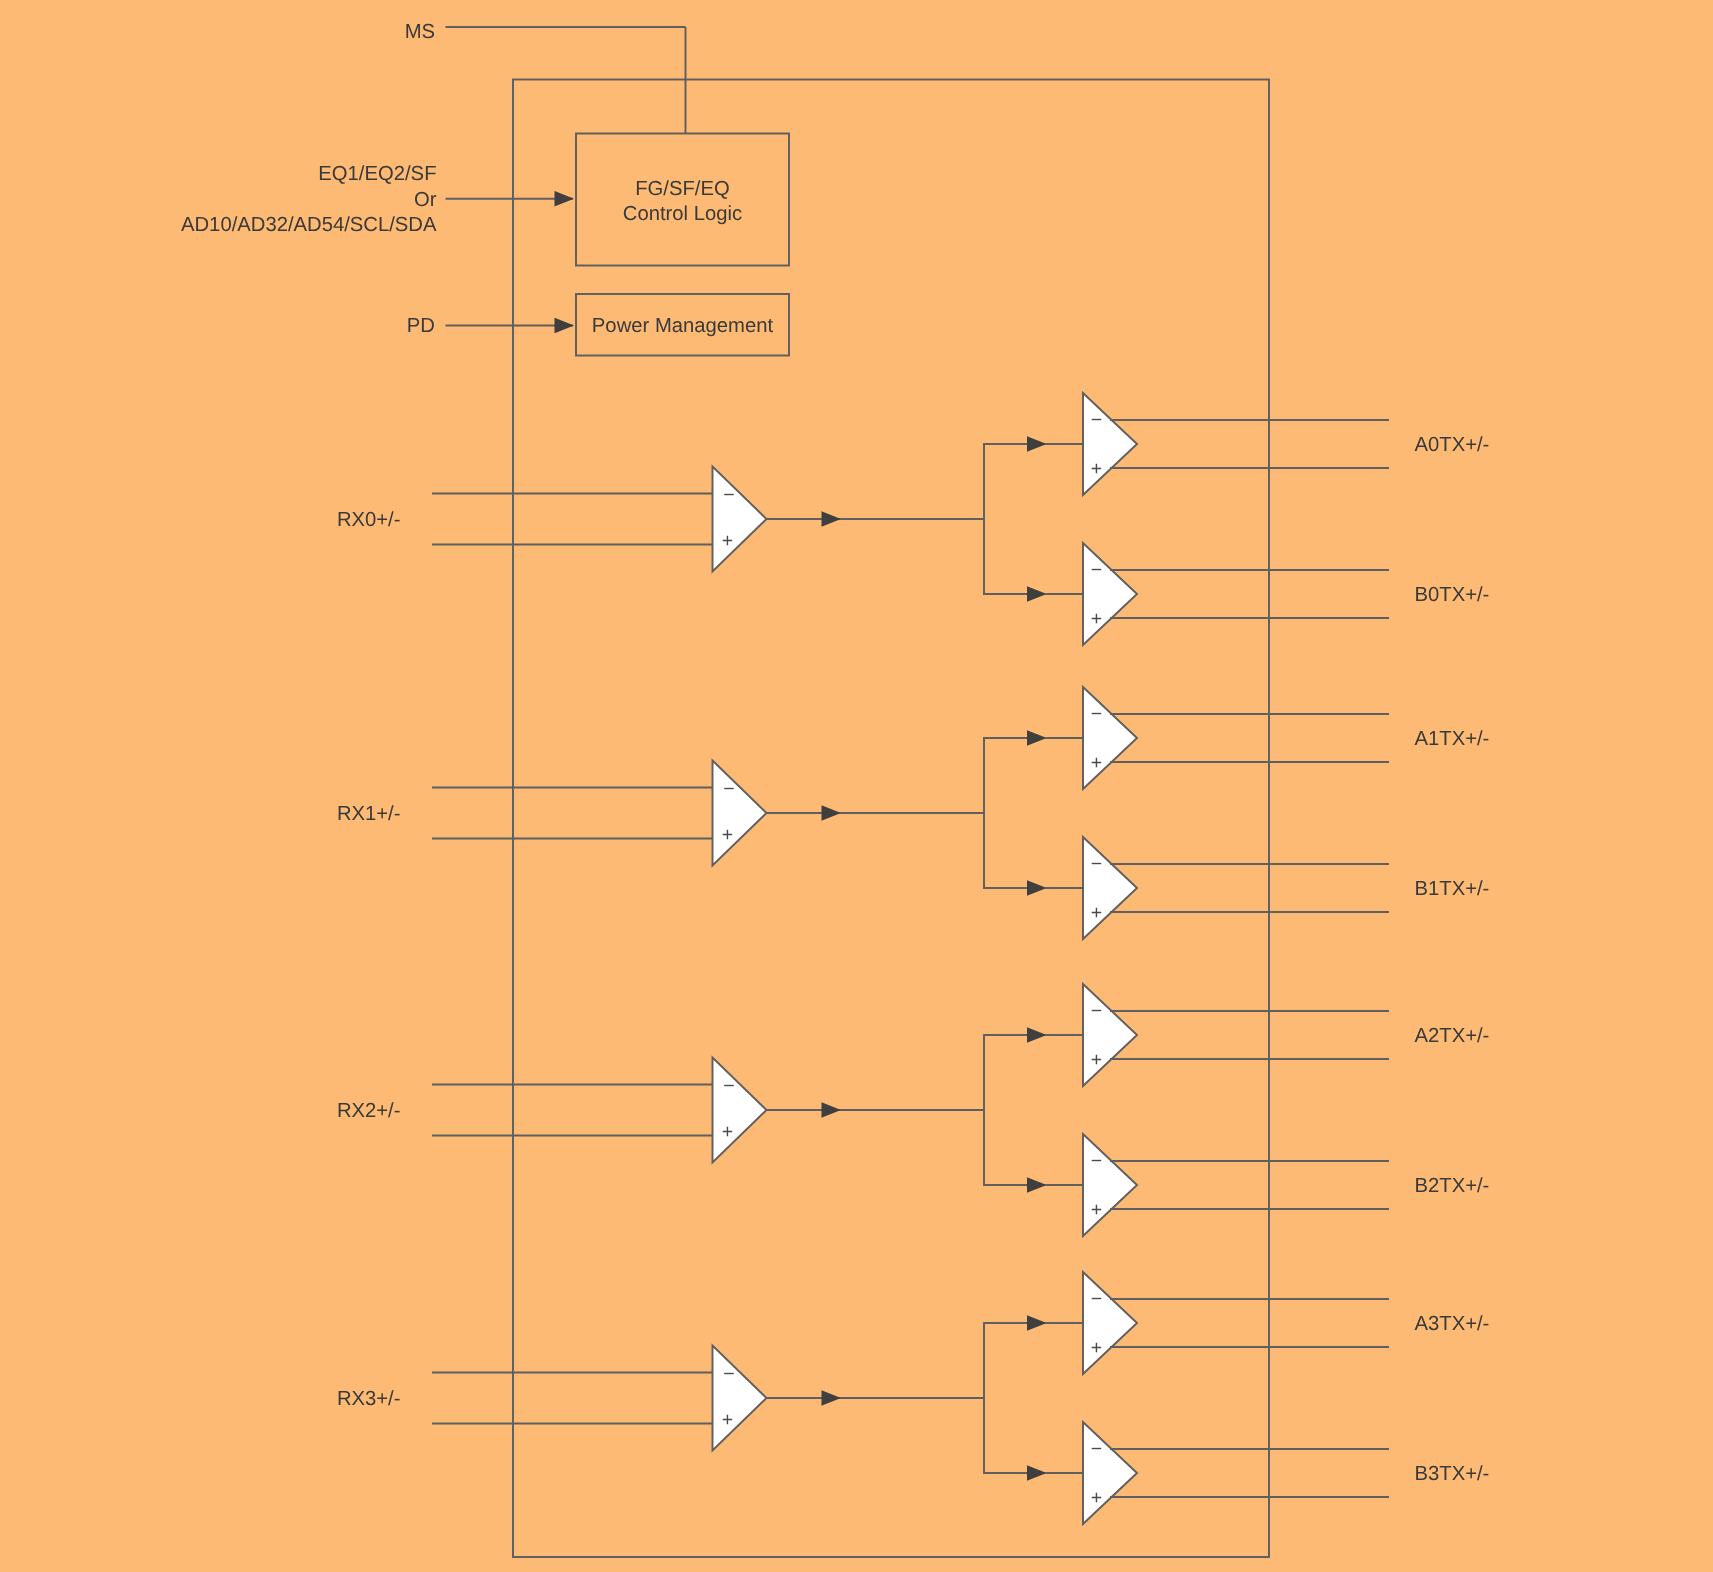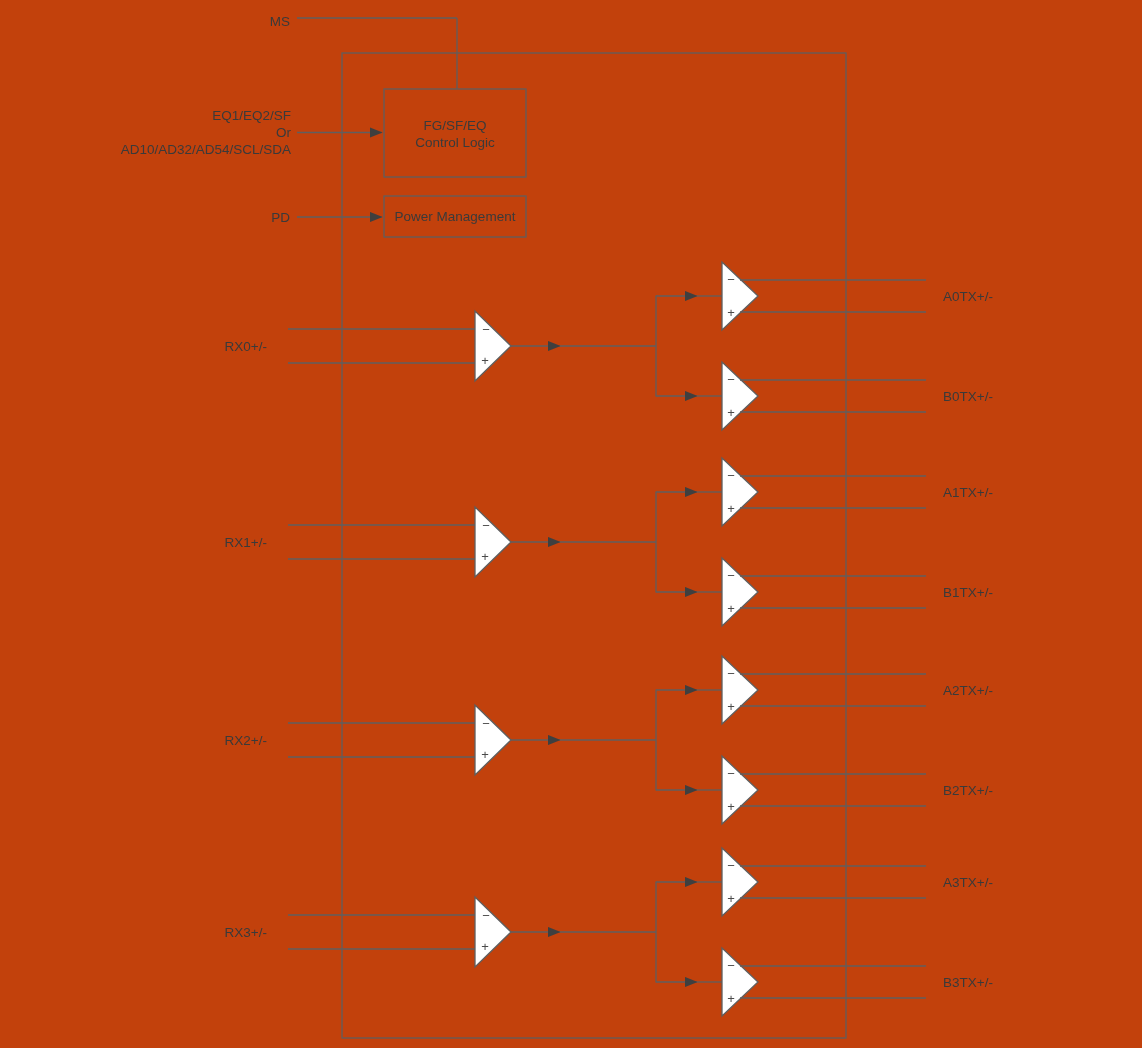--- a/index.html
+++ b/index.html
@@ -4,21 +4,21 @@
 <style>
   html, body {
     margin: 0;
     padding: 0;
     background: #ffffff;
   }
   .diagram-wrap {
     position: relative;
     width: 1142px;
     height: 1048px;
-    background: #c2410c;
+    background: #fdba74;
     font-family: "Liberation Sans", sans-serif;
   }
   svg text {
     font-family: "Liberation Sans", sans-serif;
     font-size: 13.5px;
     fill: #3a3a3a;
   }
   svg text.amp-sign {
     font-size: 13px;
     fill: #4a4a4a;

